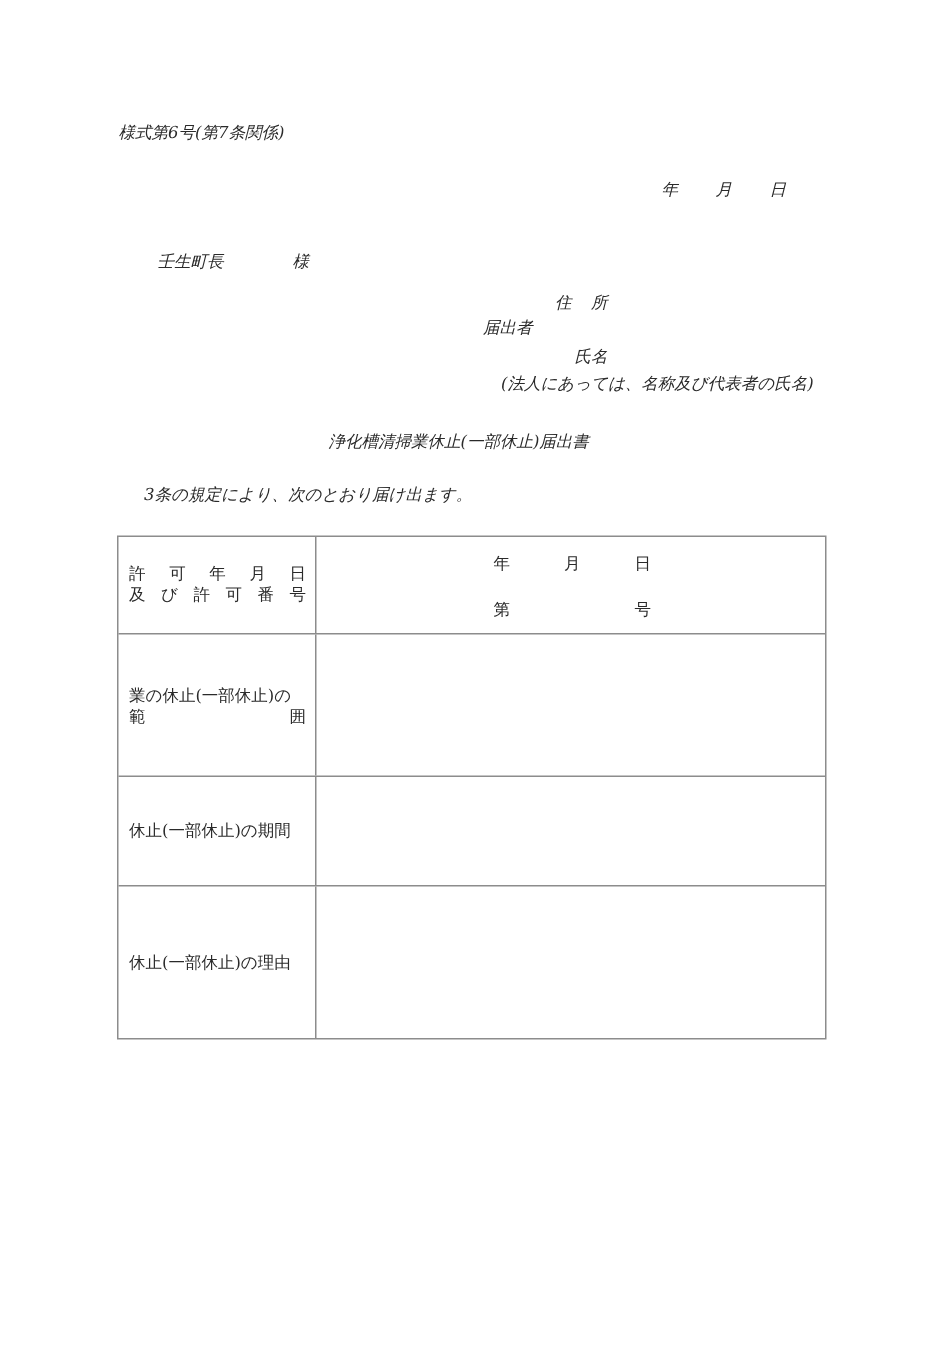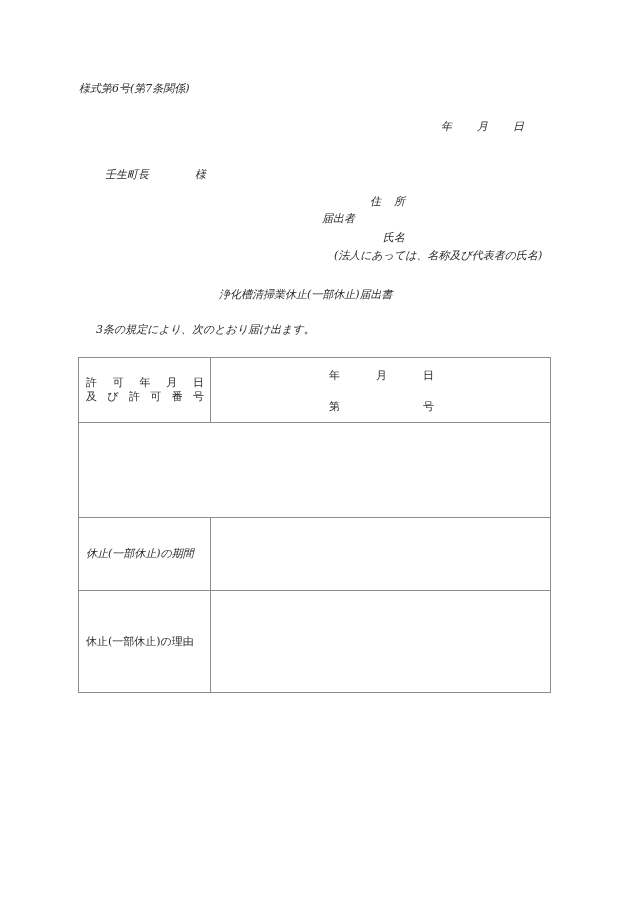--- a/index.html
+++ b/index.html
@@ -158,26 +158,33 @@
       <div class="v-line" style="left:118px; top:11px;">
         <span style="width:47px;">年</span><span style="width:47px;">月</span><span>日</span>
       </div>
       <div class="v-line" style="left:118px; top:42px;">
         <span style="width:94px;">第</span><span>号</span>
       </div>
     </div>
   </div>
 
   <div class="row" id="row2">
+    <div class="lab">
+      <div class="lbl-text" style="top:34px;">業の休止(一部休止)の</div>
+      <div class="lbl-justify" style="top:48px;">
+        <span>範</span>
+        <span>囲</span>
+      </div>
+    </div>
     <div class="val"></div>
   </div>
 
   <div class="row" id="row3">
     <div class="lab">
-      <div class="lbl-text" style="top:29px;font-style:italic;">休止(一部休止)の期間</div>
+      <div class="lbl-text" style="top:29px;">休止(一部休止)の期間</div>
     </div>
   </div>
 
   <div class="row" id="row4">
     <div class="lab">
       <div class="lbl-text" style="top:44px;">休止(一部休止)の理由</div>
     </div>
     <div class="val"></div>
   </div>
 

